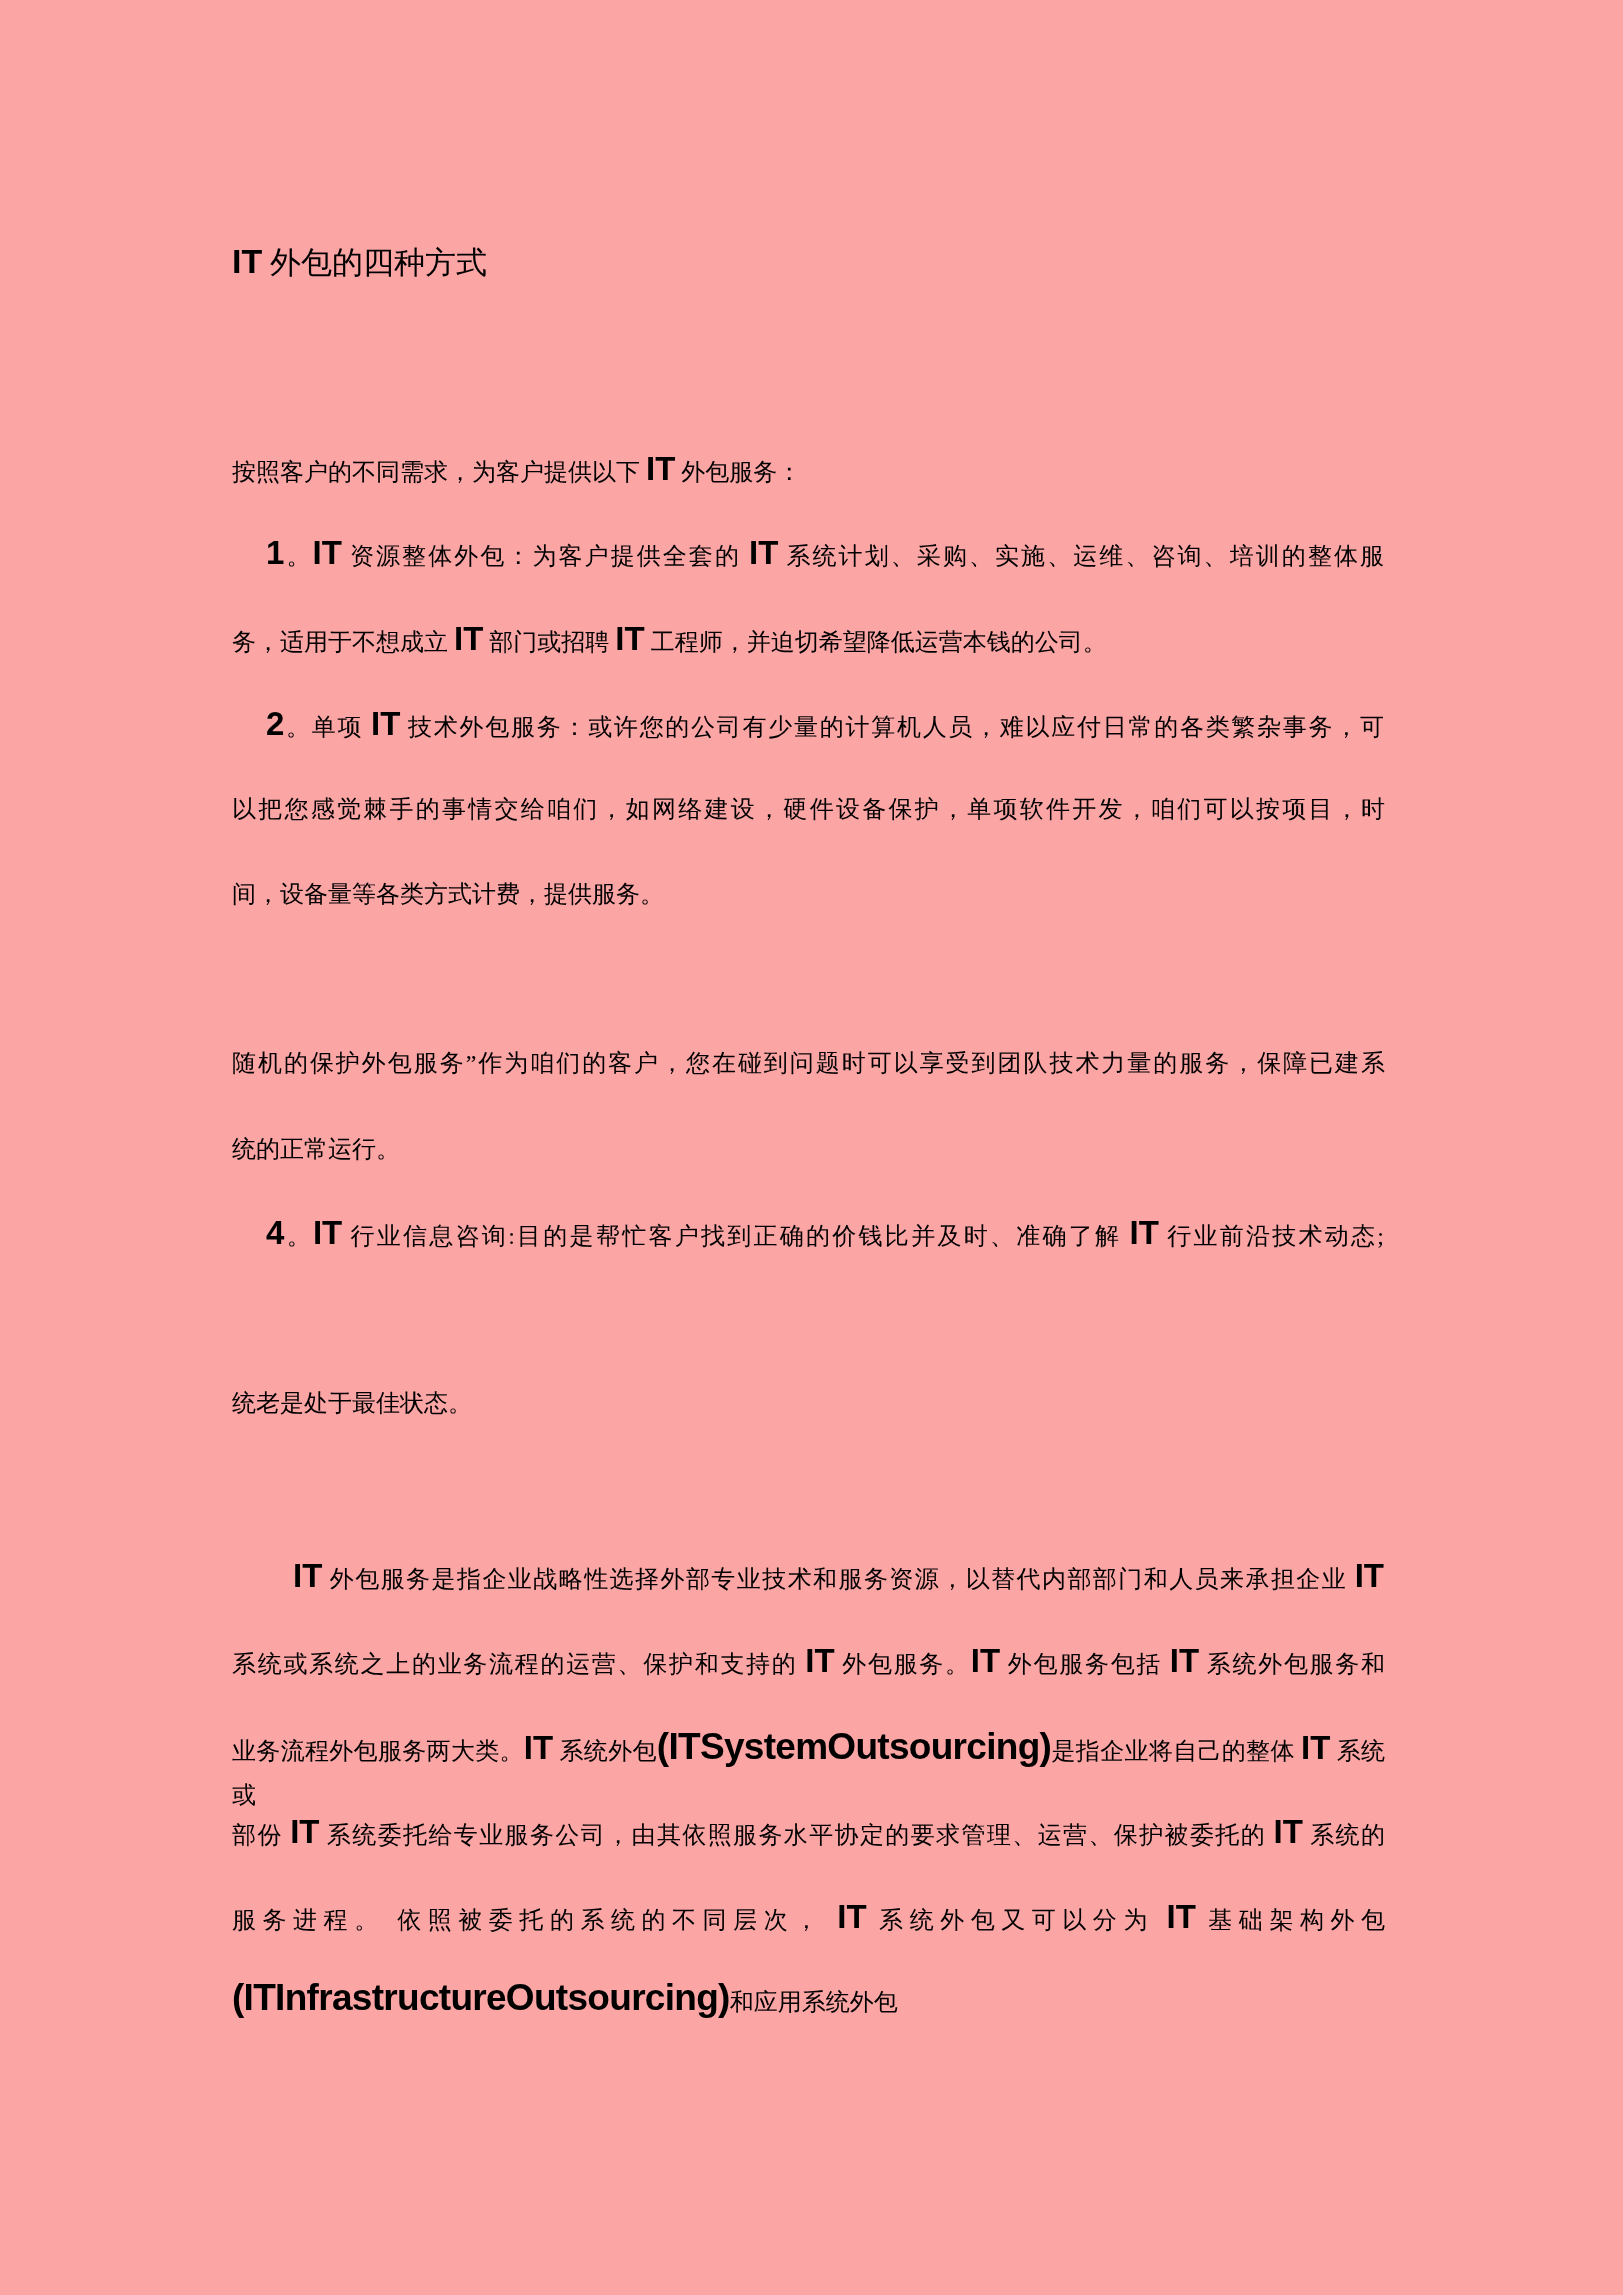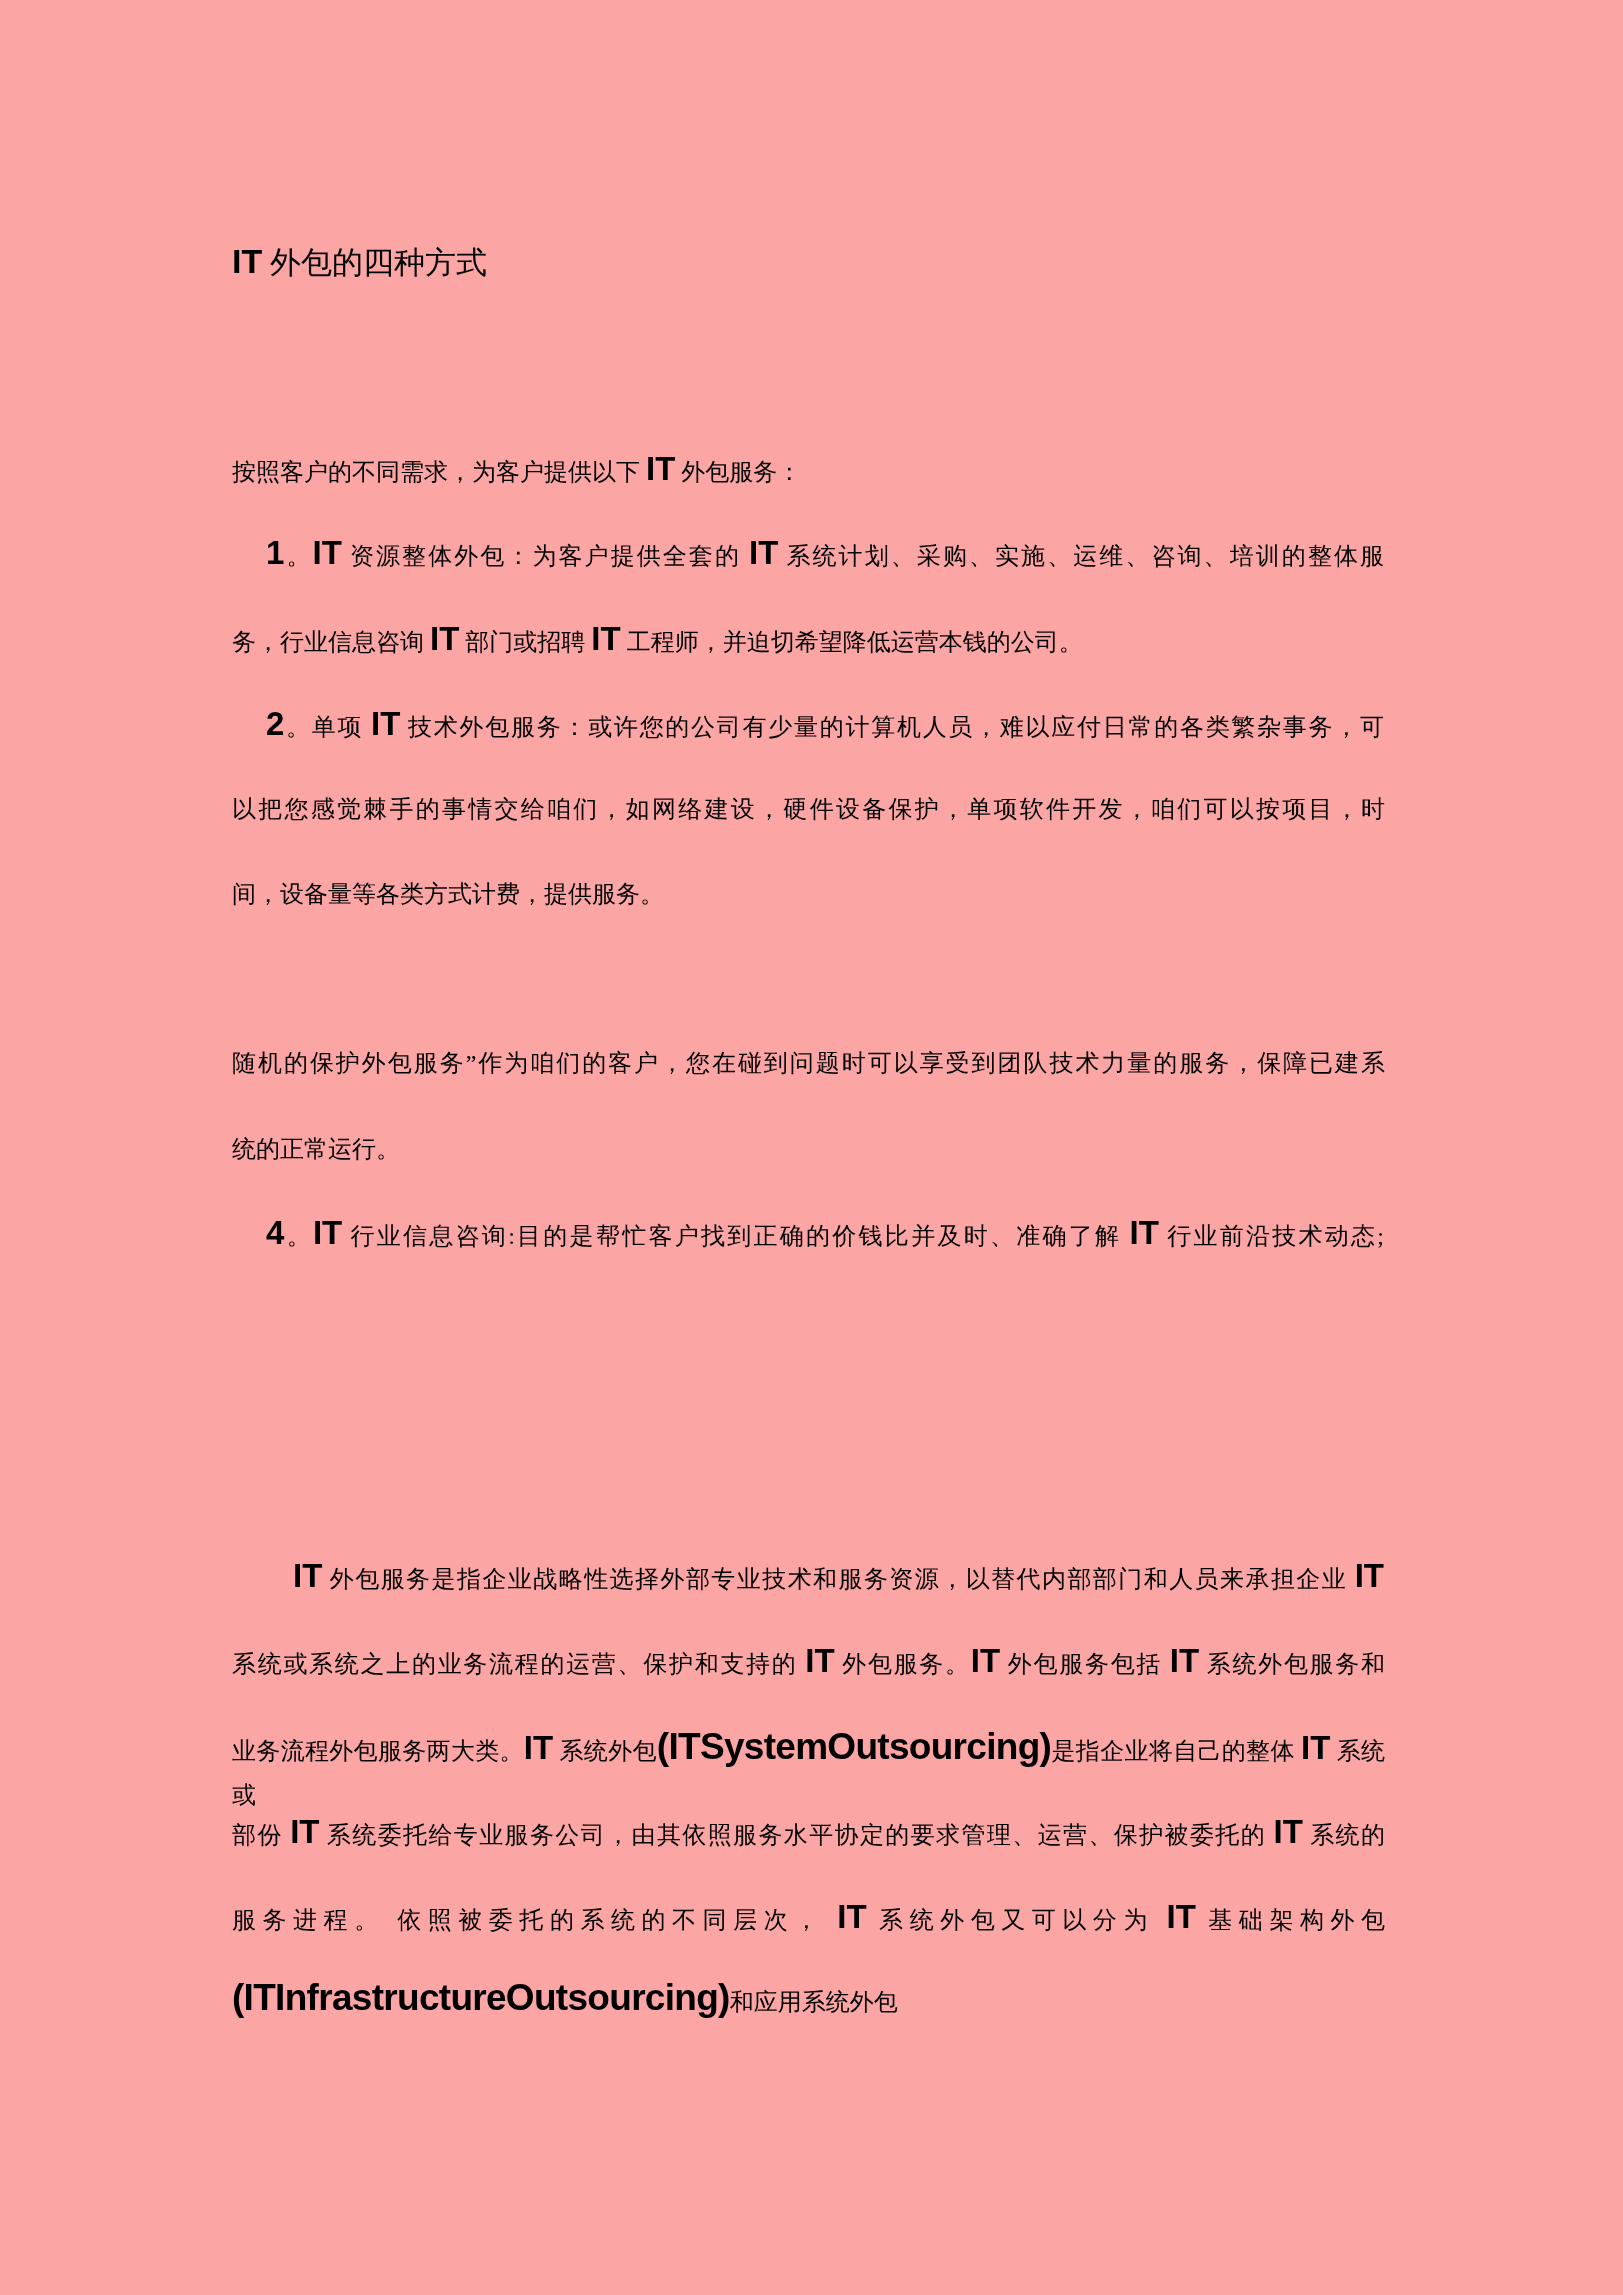--- a/index.html
+++ b/index.html
@@ -47,27 +47,28 @@
   .title .lat { font-size: 34px; }
   .title .zh  { font-size: 31px; }
 </style>
 </head>
 <body>
 
 <div class="page" style="background: #fca5a5;">
     <div class="line title" style="top: 241px; left: 232px; width: 1153px;"><span class="lat" style="color: rgb(0, 0, 0);">IT</span><span class="zh" style="color: rgb(0, 0, 0);"> 外包的四种方式</span></div>
     <div class="line" style="top: 449px; left: 232px; width: 1153px;"><span class="zh" style="color: rgb(0, 0, 0);">按照客户的不同需求，为客户提供以下 </span><span class="lat" style="color: rgb(0, 0, 0);">IT</span><span class="zh" style="color: rgb(0, 0, 0);"> 外包服务：</span></div>
     <div class="line just" style="top: 533px; left: 266px; width: 1118px;"><span class="lat" style="color: rgb(0, 0, 0);">1</span><span class="zh" style="color: rgb(0, 0, 0);">。</span><span class="lat" style="color: rgb(0, 0, 0);">IT</span><span class="zh" style="color: rgb(0, 0, 0);"> 资源整体外包：为客户提供全套的 </span><span class="lat" style="color: rgb(0, 0, 0);">IT</span><span class="zh" style="color: rgb(0, 0, 0);"> 系统计划、采购、实施、运维、咨询、培训的整体服</span></div>
-    <div class="line" style="top: 619px; left: 232px; width: 1153px;"><span class="zh" style="color: rgb(0, 0, 0);">务，行业信息咨询 </span><span class="lat" style="color: rgb(0, 0, 0);">IT</span><span class="zh" style="color: rgb(0, 0, 0);"> 部门或招聘 </span><span class="lat" style="color: rgb(0, 0, 0);">IT</span><span class="zh" style="color: rgb(0, 0, 0);"> 工程师，并迫切希望降低运营本钱的公司。</span></div>
+    <div class="line" style="top: 619px; left: 232px; width: 1153px;"><span class="zh" style="color: rgb(0, 0, 0);">务，适用于不想成立 </span><span class="lat" style="color: rgb(0, 0, 0);">IT</span><span class="zh" style="color: rgb(0, 0, 0);"> 部门或招聘 </span><span class="lat" style="color: rgb(0, 0, 0);">IT</span><span class="zh" style="color: rgb(0, 0, 0);"> 工程师，并迫切希望降低运营本钱的公司。</span></div>
     <div class="line just" style="top: 704px; left: 266px; width: 1118px;"><span class="lat" style="color: rgb(0, 0, 0);">2</span><span class="zh" style="color: rgb(0, 0, 0);">。单项 </span><span class="lat" style="color: rgb(0, 0, 0);">IT</span><span class="zh" style="color: rgb(0, 0, 0);"> 技术外包服务：或许您的公司有少量的计算机人员，难以应付日常的各类繁杂事务，可</span></div>
     <div class="line just" style="top: 789px; left: 232px; width: 1153px;"><span class="zh" style="color: rgb(0, 0, 0);">以把您感觉棘手的事情交给咱们，如网络建设，硬件设备保护，单项软件开发，咱们可以按项目，时</span></div>
     <div class="line" style="top: 874px; left: 232px; width: 1153px;"><span class="zh" style="color: rgb(0, 0, 0);">间，设备量等各类方式计费，提供服务。</span></div>
     <div class="line just" style="top: 1043px; left: 232px; width: 1153px;"><span class="zh" style="color: rgb(0, 0, 0);">随机的保护外包服务”作为咱们的客户，您在碰到问题时可以享受到团队技术力量的服务，保障已建系</span></div>
     <div class="line" style="top: 1129px; left: 232px; width: 1153px;"><span class="zh" style="color: rgb(0, 0, 0);">统的正常运行。</span></div>
     <div class="line just" style="top: 1213px; left: 266px; width: 1118px;"><span class="lat" style="color: rgb(0, 0, 0);">4</span><span class="zh" style="color: rgb(0, 0, 0);">。</span><span class="lat" style="color: rgb(0, 0, 0);">IT</span><span class="zh" style="color: rgb(0, 0, 0);"> 行业信息咨询:目的是帮忙客户找到正确的价钱比并及时、准确了解 </span><span class="lat" style="color: rgb(0, 0, 0);">IT</span><span class="zh" style="color: rgb(0, 0, 0);"> 行业前沿技术动态;</span></div>
+    <div class="line" style="top: 1383px; left: 232px; width: 1153px;"><span class="zh" style="color: rgb(0, 0, 0);">统老是处于最佳状态。</span></div>
     <div class="line just" style="top: 1556px; left: 293px; width: 1091px;"><span class="lat" style="color: rgb(0, 0, 0);">IT</span><span class="zh" style="color: rgb(0, 0, 0);"> 外包服务是指企业战略性选择外部专业技术和服务资源，以替代内部部门和人员来承担企业 </span><span class="lat" style="color: rgb(0, 0, 0);">IT</span></div>
     <div class="line just" style="top: 1641px; left: 232px; width: 1153px;"><span class="zh" style="color: rgb(0, 0, 0);">系统或系统之上的业务流程的运营、保护和支持的 </span><span class="lat" style="color: rgb(0, 0, 0);">IT</span><span class="zh" style="color: rgb(0, 0, 0);"> 外包服务。</span><span class="lat" style="color: rgb(0, 0, 0);">IT</span><span class="zh" style="color: rgb(0, 0, 0);"> 外包服务包括 </span><span class="lat" style="color: rgb(0, 0, 0);">IT</span><span class="zh" style="color: rgb(0, 0, 0);"> 系统外包服务和</span></div>
     <div class="line just" style="top: 1727px; left: 232px; width: 1153px;"><span class="zh" style="color: rgb(0, 0, 0);">业务流程外包服务两大类。</span><span class="lat" style="color: rgb(0, 0, 0);">IT</span><span class="zh" style="color: rgb(0, 0, 0);"> 系统外包</span><span class="latbig" style="color: rgb(0, 0, 0);">(ITSystemOutsourcing)</span><span class="zh" style="color: rgb(0, 0, 0);">是指企业将自己的整体 </span><span class="lat" style="color: rgb(0, 0, 0);">IT</span><span class="zh" style="color: rgb(0, 0, 0);"> 系统或</span></div>
     <div class="line just" style="top: 1812px; left: 232px; width: 1153px;"><span class="zh" style="color: rgb(0, 0, 0);">部份 </span><span class="lat" style="color: rgb(0, 0, 0);">IT</span><span class="zh" style="color: rgb(0, 0, 0);"> 系统委托给专业服务公司，由其依照服务水平协定的要求管理、运营、保护被委托的 </span><span class="lat" style="color: rgb(0, 0, 0);">IT</span><span class="zh" style="color: rgb(0, 0, 0);"> 系统的</span></div>
     <div class="line just" style="top: 1897px; left: 232px; width: 1153px;"><span class="zh" style="color: rgb(0, 0, 0);">服务进程。 依照被委托的系统的不同层次， </span><span class="lat" style="color: rgb(0, 0, 0);">IT</span><span class="zh" style="color: rgb(0, 0, 0);"> 系统外包又可以分为 </span><span class="lat" style="color: rgb(0, 0, 0);">IT</span><span class="zh" style="color: rgb(0, 0, 0);"> 基础架构外包</span></div>
     <div class="line" style="top: 1978px; left: 232px; width: 1153px;"><span class="latbig" style="color: rgb(0, 0, 0);">(ITInfrastructureOutsourcing)</span><span class="zh" style="color: rgb(0, 0, 0);">和应用系统外包</span></div>
   </div>
 
 
 </body></html>

